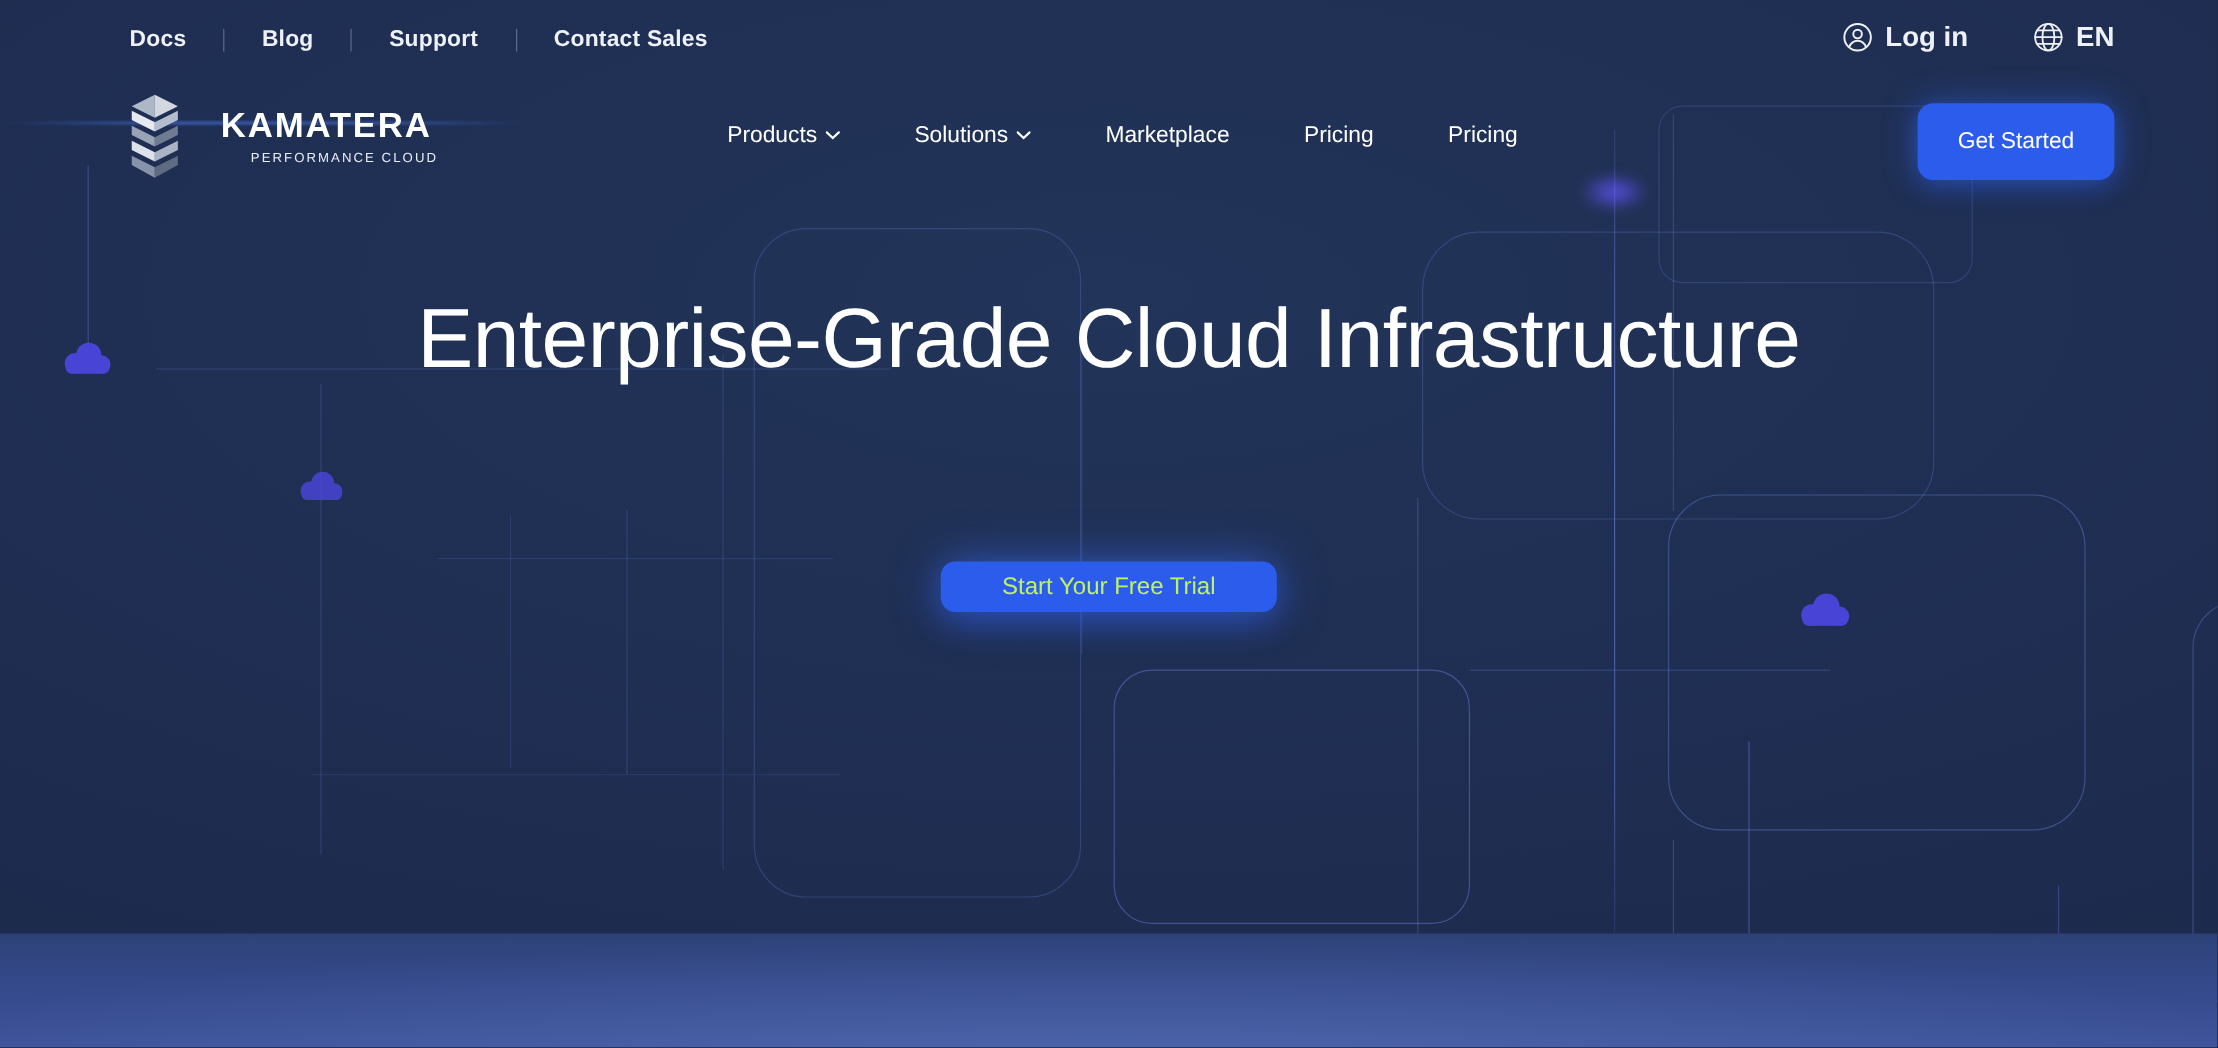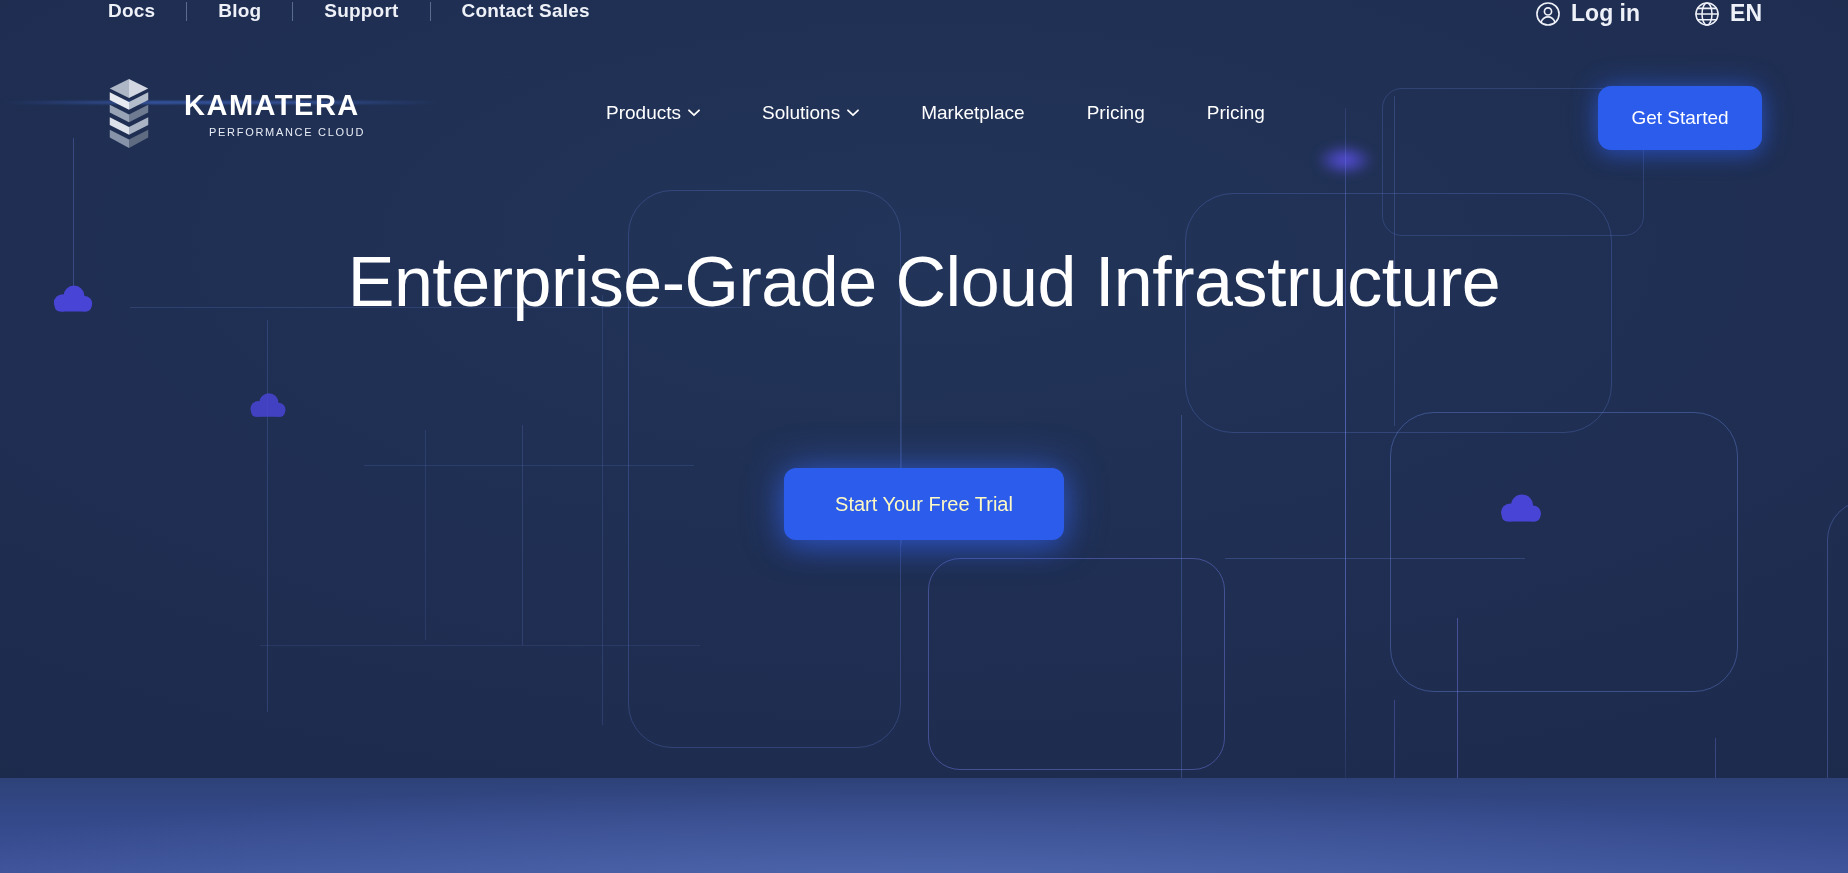--- a/index.html
+++ b/index.html
@@ -37,21 +37,21 @@
   .band {
     position:absolute; left:0; top:778px; width:1848px; height:95px;
     background:
       radial-gradient(90% 180% at 50% 120%, rgba(110,140,210,.35) 0%, rgba(110,140,210,0) 65%),
       linear-gradient(180deg, var(--band-top,#2e4279) 0%, #34498a 45%, var(--band-bottom,#3d5299) 100%);
   }
 
   
   .topbar {
     position:absolute; left:0; top:0; width:100%; height:44px;
-    display:flex; align-items:flex-start; justify-content:space-between;
+    display:flex; align-items:flex-end; justify-content:space-between;
     padding:0 86px 0 108px; z-index:5;
   }
   .topbar-links { display:flex; align-items:center; }
   .toplink {
     font-size:19px; font-weight:600; color:#eef1f8; text-decoration:none;
     letter-spacing:.2px; cursor:pointer; white-space:nowrap;
   }
   .toplink.underlined { text-underline-offset:6px; text-decoration-thickness:2px; }
   .sep { width:1px; height:19px; background:rgba(151,167,199,.5); margin:0 31px; }
   .topbar-right { display:flex; align-items:center; }
@@ -81,22 +81,22 @@
   .hero-title {
     position:absolute; top:242px; left:0; width:100%; text-align:center;
     font-size:70px; font-weight:400; letter-spacing:-0.5px; color:var(--heading,#ffffff); z-index:4;
   }
   .hero-subtitle {
     position:absolute; top:363px; left:0; width:100%; text-align:center;
     font-size:26px; font-weight:400; color:var(--body-text,#e9eef8); z-index:4;
   }
   .cta-trial {
     position:absolute; top:468px; left:50%; transform:translateX(-50%);
-    width:280px; height:72px; z-index:4;
-    background:var(--accent,#2c5cec); color:#fef9c3; border:none; border-radius:12px;
+    width:280px; height:42px; z-index:4;
+    background:var(--accent,#2c5cec); color:#bef264; border:none; border-radius:12px;
     font-family:inherit; font-size:20px; font-weight:500; cursor:pointer;
     box-shadow:0 0 38px rgba(64,115,255,.55), 0 10px 26px rgba(35,75,210,.4);
   }
 </style>
 </head>
 <body>
 
 <div class="page">
 
   <div class="decor">

